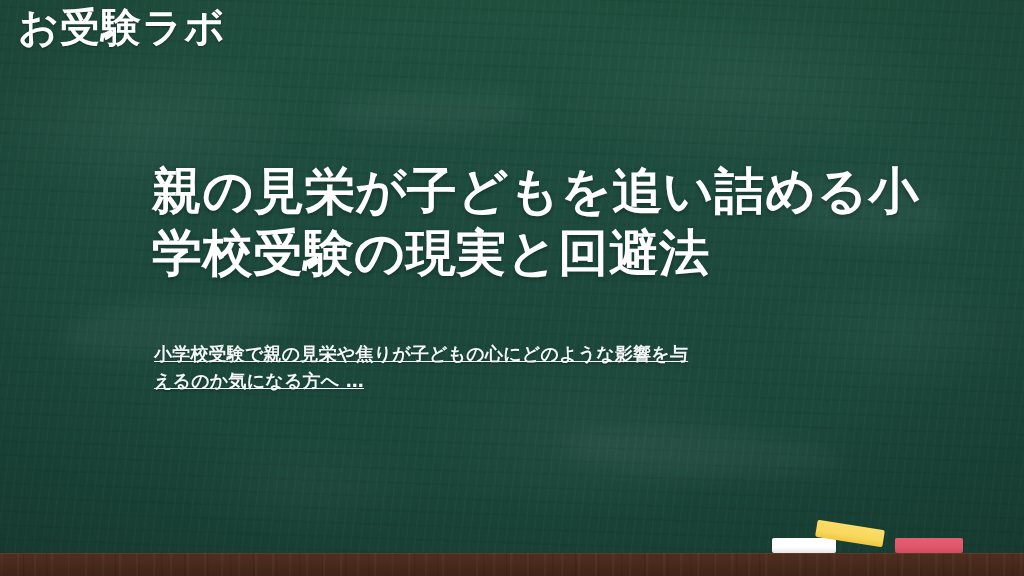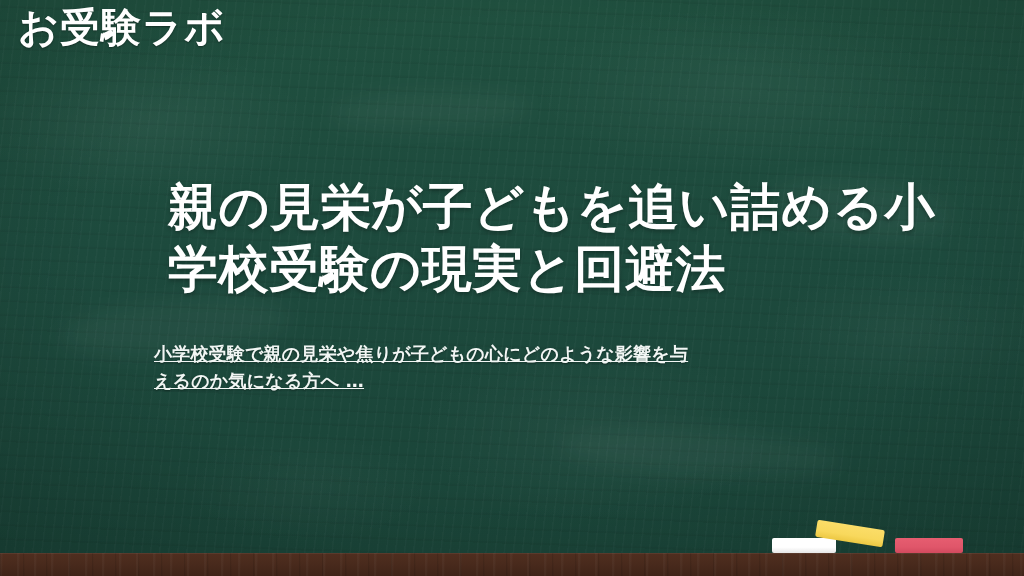--- a/index.html
+++ b/index.html
@@ -68,21 +68,21 @@
     letter-spacing: 1px;
     text-shadow: 0 1px 2px rgba(0,0,0,0.35);
   }
 
   
   .headline {
     position: absolute;
     left: 152px;
     top: 160px;
     width: 800px;
-    margin: 16px;
+    margin: 0;
     font-size: 50px;
     line-height: 1.24;
     font-weight: 700;
     color: #ffffff;
     letter-spacing: 0.5px;
     text-shadow: 0 2px 4px rgba(0,0,0,0.30);
   }
 
   
   .subtitle {

